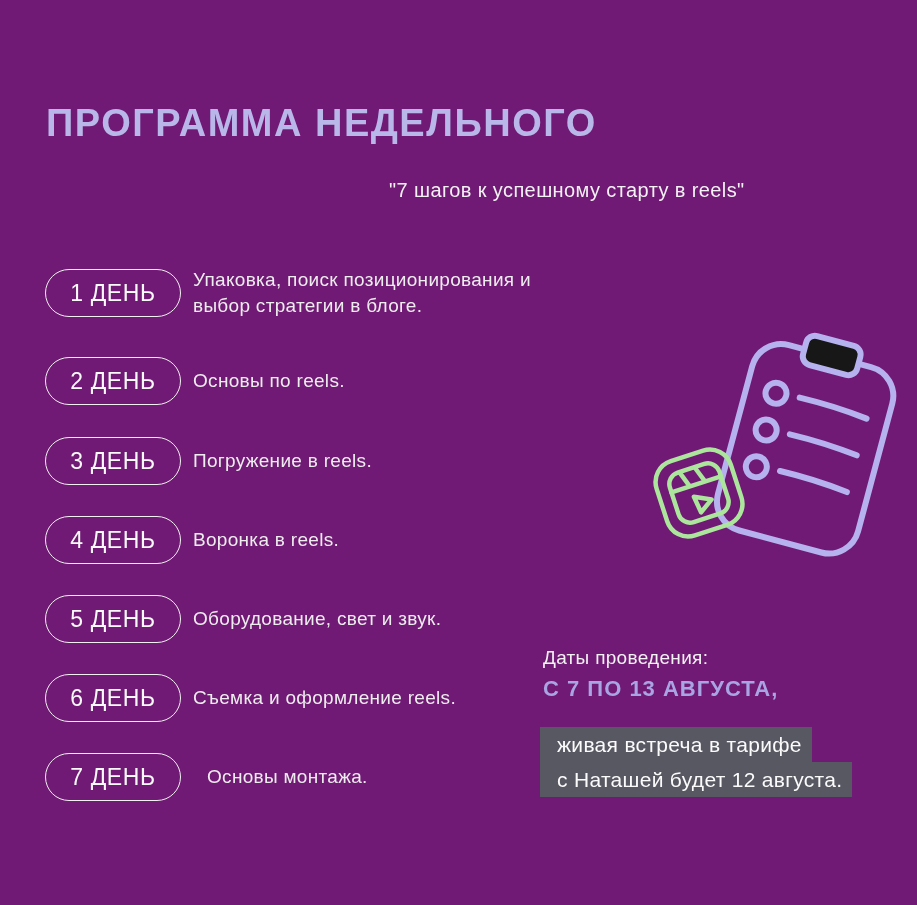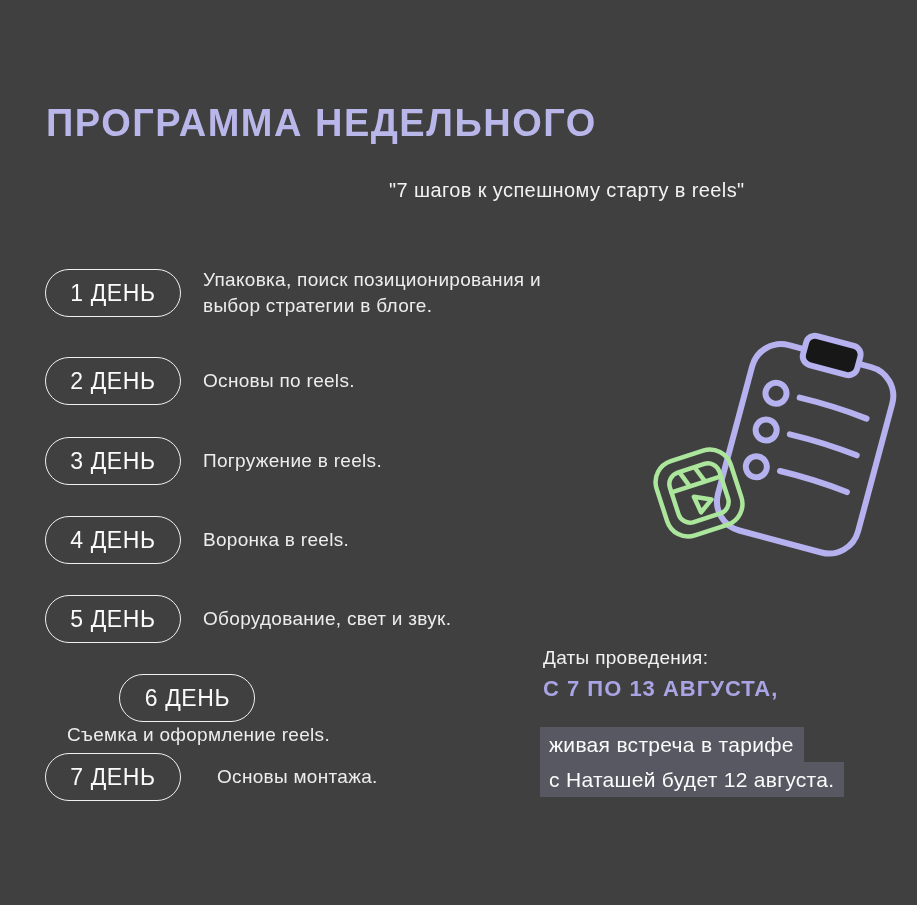--- a/index.html
+++ b/index.html
@@ -5,21 +5,21 @@
   html, body {
     margin: 0;
     padding: 0;
     background: #171717;
     font-family: "Liberation Sans", sans-serif;
   }
   .canvas {
     position: relative;
     width: 917px;
     height: 905px;
-    background: #404040;
+    background: #701a75;
     overflow: hidden;
   }
 
   
   .title {
     position: absolute;
     left: 46px;
     top: 92px;
     color: #b9b6e9;
     font-size: 38px;
@@ -44,40 +44,40 @@
     left: 45px;
     display: flex;
     align-items: center;
     min-height: 48px;
   }
   .day-row.r0 { top: 267px; justify-content: flex-end; }
   .day-row.r1 { top: 357px; align-items: center; }
   .day-row.r2 { top: 437px; }
   .day-row.r3 { top: 516px; }
   .day-row.r4 { top: 595px; }
-  .day-row.r5 { top: 674px; flex-direction: column; }
+  .day-row.r5 { top: 674px; }
   .day-row.r6 { top: 753px; gap: 14px; }
 
   .day-pill {
     flex: 0 0 auto;
     width: 136px;
     height: 48px;
     border: 1.6px solid #f0f0f0;
     border-radius: 26px;
     box-sizing: border-box;
     display: flex;
     align-items: center;
     justify-content: center;
     color: #fafafa;
     font-size: 23px;
     letter-spacing: 0.6px;
     white-space: nowrap;
   }
   .day-text {
-    margin-left: 22px;
+    margin-left: 12px;
     color: #ededed;
     font-size: 19px;
     line-height: 26px;
     letter-spacing: 0.3px;
     max-width: 380px;
   }
 
   
   .illustration {
     position: absolute;
@@ -109,21 +109,21 @@
     position: absolute;
     left: 540px;
     top: 727px;
   }
   .note-line {
     display: table;
     background: #585863;
     color: #fbfbfb;
     font-size: 21px;
     line-height: 35px;
-    padding: 0 10px 0 9px;
+    padding: 0 10px 0 17px;
     letter-spacing: 0.3px;
     white-space: nowrap;
   }
 </style>
 </head>
 <body>
 
 <div class="canvas">
 
   <div class="title">

